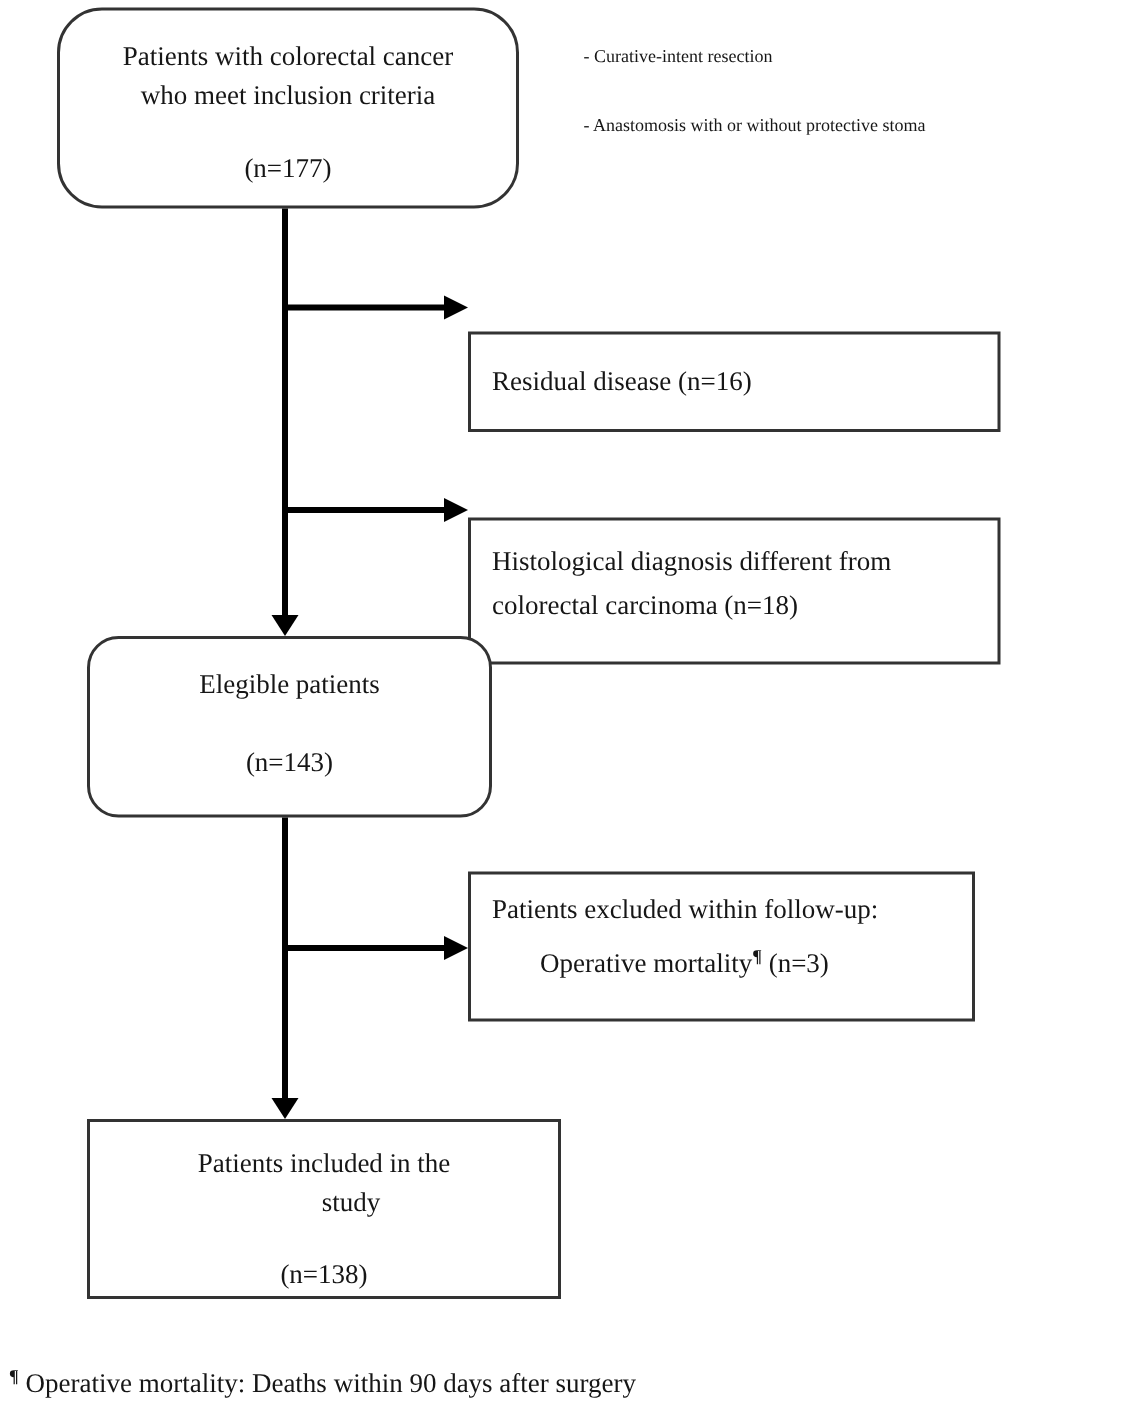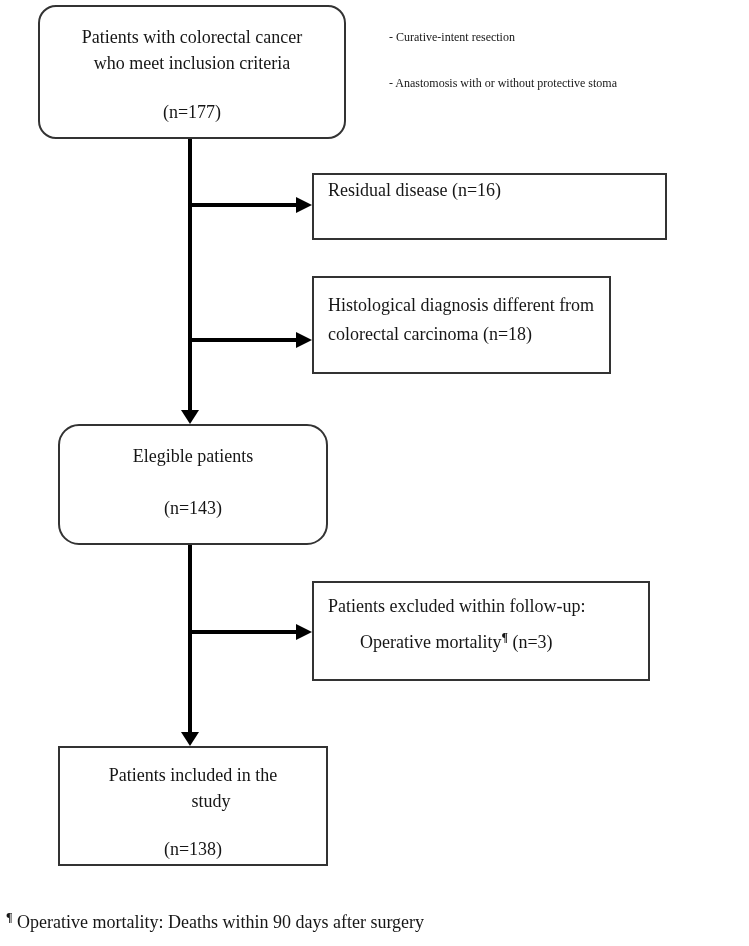--- a/index.html
+++ b/index.html
@@ -18,21 +18,21 @@
   }
   .box {
     position: absolute;
     box-sizing: border-box;
     border: 2px solid #333333;
     background: #ffffff;
     font-size: 18px;
     line-height: 26px;
   }
   .rounded {
-    border-radius: 18px;
+    border-radius: 30px;
   }
   .center-text { text-align: center; }
   .count { display: block; }
   .vline, .hline {
     position: absolute;
     background: #000000;
   }
   .arrow-right {
     position: absolute;
     width: 0; height: 0;
@@ -45,21 +45,21 @@
     width: 0; height: 0;
     border-left: 9px solid transparent;
     border-right: 9px solid transparent;
     border-top: 14px solid #000000;
   }
   .note-line {
     position: absolute;
     font-size: 12px;
     white-space: nowrap;
   }
-  .left-pad { padding: 2px 14px 0 14px; }
+  .left-pad { padding: 18px 14px 0 14px; margin-top: 48px; }
   sup.pilcrow {
     font-size: 12px;
     font-weight: bold;
     line-height: 0;
   }
   .footnote {
     position: absolute;
     left: 6px;
     top: 912px;
     font-size: 18px;
@@ -85,21 +85,21 @@
   <div class="arrow-down" style="left:181px; top:410px;"></div>
 
   <div class="hline" style="left:190px; top:203px; width:106px; height:4px;"></div>
   <div class="arrow-right" style="left:296px; top:197px;"></div>
   <div class="box left-pad" style="left:312px; top:173px; width:355px; height:67px;">
     <span>Residual disease (n=16)</span>
   </div>
 
   <div class="hline" style="left:190px; top:338px; width:106px; height:4px;"></div>
   <div class="arrow-right" style="left:296px; top:332px;"></div>
-  <div class="box left-pad" style="left:312px; top:276px; width:299px; height:98px; line-height:29px; padding-top:13px;font-family:Liberation Serif, serif;">
+  <div class="box left-pad" style="left:312px; top:297px; width:355px; height:98px; line-height:29px; padding-top:13px;font-family:Liberation Serif, serif;">
     <span style="display:block;">Histological diagnosis different from</span>
     <span style="display:block;">colorectal carcinoma (n=18)</span>
   </div>
 
   <div class="box center-text" style="left:58px; top:424px; width:270px; height:121px; padding-top:17px;border-radius:21px;">
     <span style="display:block;">Elegible patients</span>
     <span class="count" style="margin-top:26px;">(n=143)</span>
   </div>
 
   <div class="vline" style="left:188px; top:545px; width:4px; height:188px;"></div>
@@ -107,21 +107,21 @@
 
   <div class="hline" style="left:190px; top:630px; width:106px; height:4px;"></div>
   <div class="arrow-right" style="left:296px; top:624px;"></div>
   <div class="box" style="left:312px; top:581px; width:338px; height:100px; padding:10px 14px 0 14px;">
     <span style="display:block;">Patients excluded within follow-up:</span>
     <span style="display:block; margin-top:10px; padding-left:32px;">
       <span>Operative mortality</span><sup class="pilcrow">¶</sup><span> (n=3)</span>
     </span>
   </div>
 
-  <div class="box center-text" style="left:58px; top:746px; width:270px; height:120px; padding-top:14px;">
+  <div class="box center-text" style="left:58px; top:746px; width:316px; height:120px; padding-top:14px;">
     <span style="display:block;">Patients included in the</span>
     <span style="display:block;padding-left:36px;">study</span>
     <span class="count" style="margin-top:22px;">(n=138)</span>
   </div>
 
   <div class="footnote">
     <sup class="pilcrow">¶</sup><span> Operative mortality: Deaths within 90 days after surgery</span>
   </div>
 
 </div>

